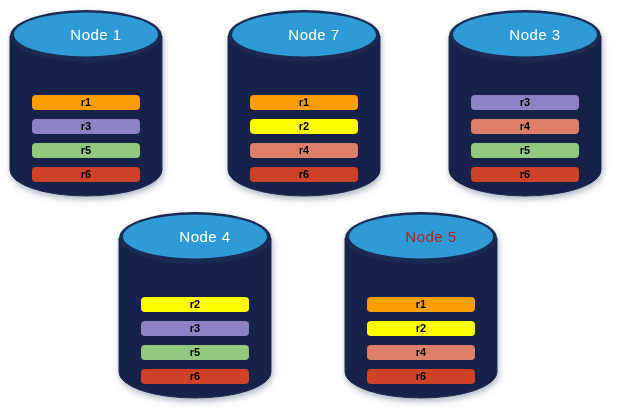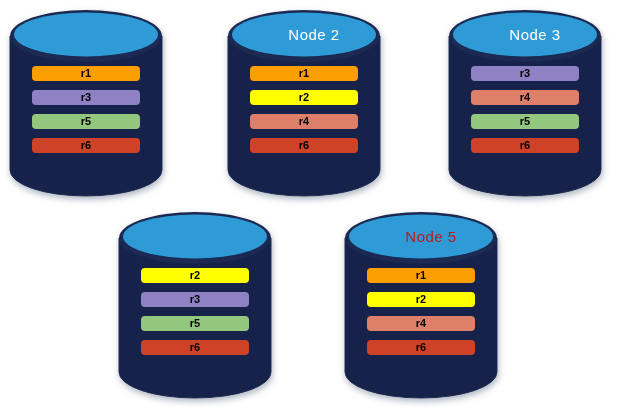--- a/index.html
+++ b/index.html
@@ -43,20 +43,21 @@
     white-space: nowrap;
     pointer-events: none;
   }
 
   .replicas {
     position: absolute;
     left: 0;
     width: 100%;
     display: flex;
     flex-direction: column;
+    margin-top: 29px;
   }
 
   .replica {
     position: relative;
     height: 15px;
     border-radius: 4px;
     margin-bottom: 9px;
     box-sizing: border-box;
   }
 
@@ -91,20 +92,21 @@
           <filter id="shadow0" x="-25%" y="-25%" width="150%" height="150%">
             <feDropShadow dx="1" dy="3" stdDeviation="3" flood-color="#6c7790" flood-opacity="0.55"></feDropShadow>
           </filter>
         </defs>
         <g filter="url(#shadow0)">
           <path d="M 0,26 L 0,160 A 76,26 0 0 0 152,160 L 152,26 Z" fill="#18244A" stroke="#1A2A52" stroke-width="1"></path>
           <ellipse cx="76" cy="26" rx="76" ry="26" fill="#1A2A52"></ellipse>
           <ellipse cx="76" cy="24.5" rx="72" ry="22" fill="#2E9BD6"></ellipse>
         </g>
       </svg>
+      <div class="node-label" style="top: 16px; font-size: 15px; color: rgb(255, 255, 255); padding-left: 10px;">Node  1</div>
       <div class="replicas" style="top: 56px; padding-left: 22px; padding-right: 22px; box-sizing: border-box;">
         <div class="replica" style="background: rgb(251, 158, 2);">
           <span class="replica-label">r1</span>
         </div>
         <div class="replica" style="background: rgb(142, 130, 196);">
           <span class="replica-label">r3</span>
         </div>
         <div class="replica" style="background: rgb(147, 199, 126);">
           <span class="replica-label">r5</span>
         </div>
@@ -119,21 +121,21 @@
           <filter id="shadow1" x="-25%" y="-25%" width="150%" height="150%">
             <feDropShadow dx="1" dy="3" stdDeviation="3" flood-color="#6c7790" flood-opacity="0.55"></feDropShadow>
           </filter>
         </defs>
         <g filter="url(#shadow1)">
           <path d="M 0,26 L 0,160 A 76,26 0 0 0 152,160 L 152,26 Z" fill="#18244A" stroke="#1A2A52" stroke-width="1"></path>
           <ellipse cx="76" cy="26" rx="76" ry="26" fill="#1A2A52"></ellipse>
           <ellipse cx="76" cy="24.5" rx="72" ry="22" fill="#2E9BD6"></ellipse>
         </g>
       </svg>
-      <div class="node-label" style="top: 16px; font-size: 15px; color: rgb(255, 255, 255); padding-left: 10px;">Node  2</div>
+      <div class="node-label" style="top: 16px; font-size: 15px; color: rgb(255, 255, 255); padding-left: 10px;">Node  7</div>
       <div class="replicas" style="top: 56px; padding-left: 22px; padding-right: 22px; box-sizing: border-box;">
         <div class="replica" style="background: rgb(251, 158, 2);">
           <span class="replica-label">r1</span>
         </div>
         <div class="replica" style="background: rgb(255, 255, 0);">
           <span class="replica-label">r2</span>
         </div>
         <div class="replica" style="background: rgb(222, 128, 105);">
           <span class="replica-label">r4</span>
         </div>
@@ -177,20 +179,21 @@
           <filter id="shadow3" x="-25%" y="-25%" width="150%" height="150%">
             <feDropShadow dx="1" dy="3" stdDeviation="3" flood-color="#6c7790" flood-opacity="0.55"></feDropShadow>
           </filter>
         </defs>
         <g filter="url(#shadow3)">
           <path d="M 0,26 L 0,160 A 76,26 0 0 0 152,160 L 152,26 Z" fill="#18244A" stroke="#1A2A52" stroke-width="1"></path>
           <ellipse cx="76" cy="26" rx="76" ry="26" fill="#1A2A52"></ellipse>
           <ellipse cx="76" cy="24.5" rx="72" ry="22" fill="#2E9BD6"></ellipse>
         </g>
       </svg>
+      <div class="node-label" style="top: 16px; font-size: 15px; color: rgb(255, 255, 255); padding-left: 10px;">Node  4</div>
       <div class="replicas" style="top: 56px; padding-left: 22px; padding-right: 22px; box-sizing: border-box;">
         <div class="replica" style="background: rgb(255, 255, 0);">
           <span class="replica-label">r2</span>
         </div>
         <div class="replica" style="background: rgb(142, 130, 196);">
           <span class="replica-label">r3</span>
         </div>
         <div class="replica" style="background: rgb(147, 199, 126);">
           <span class="replica-label">r5</span>
         </div>

